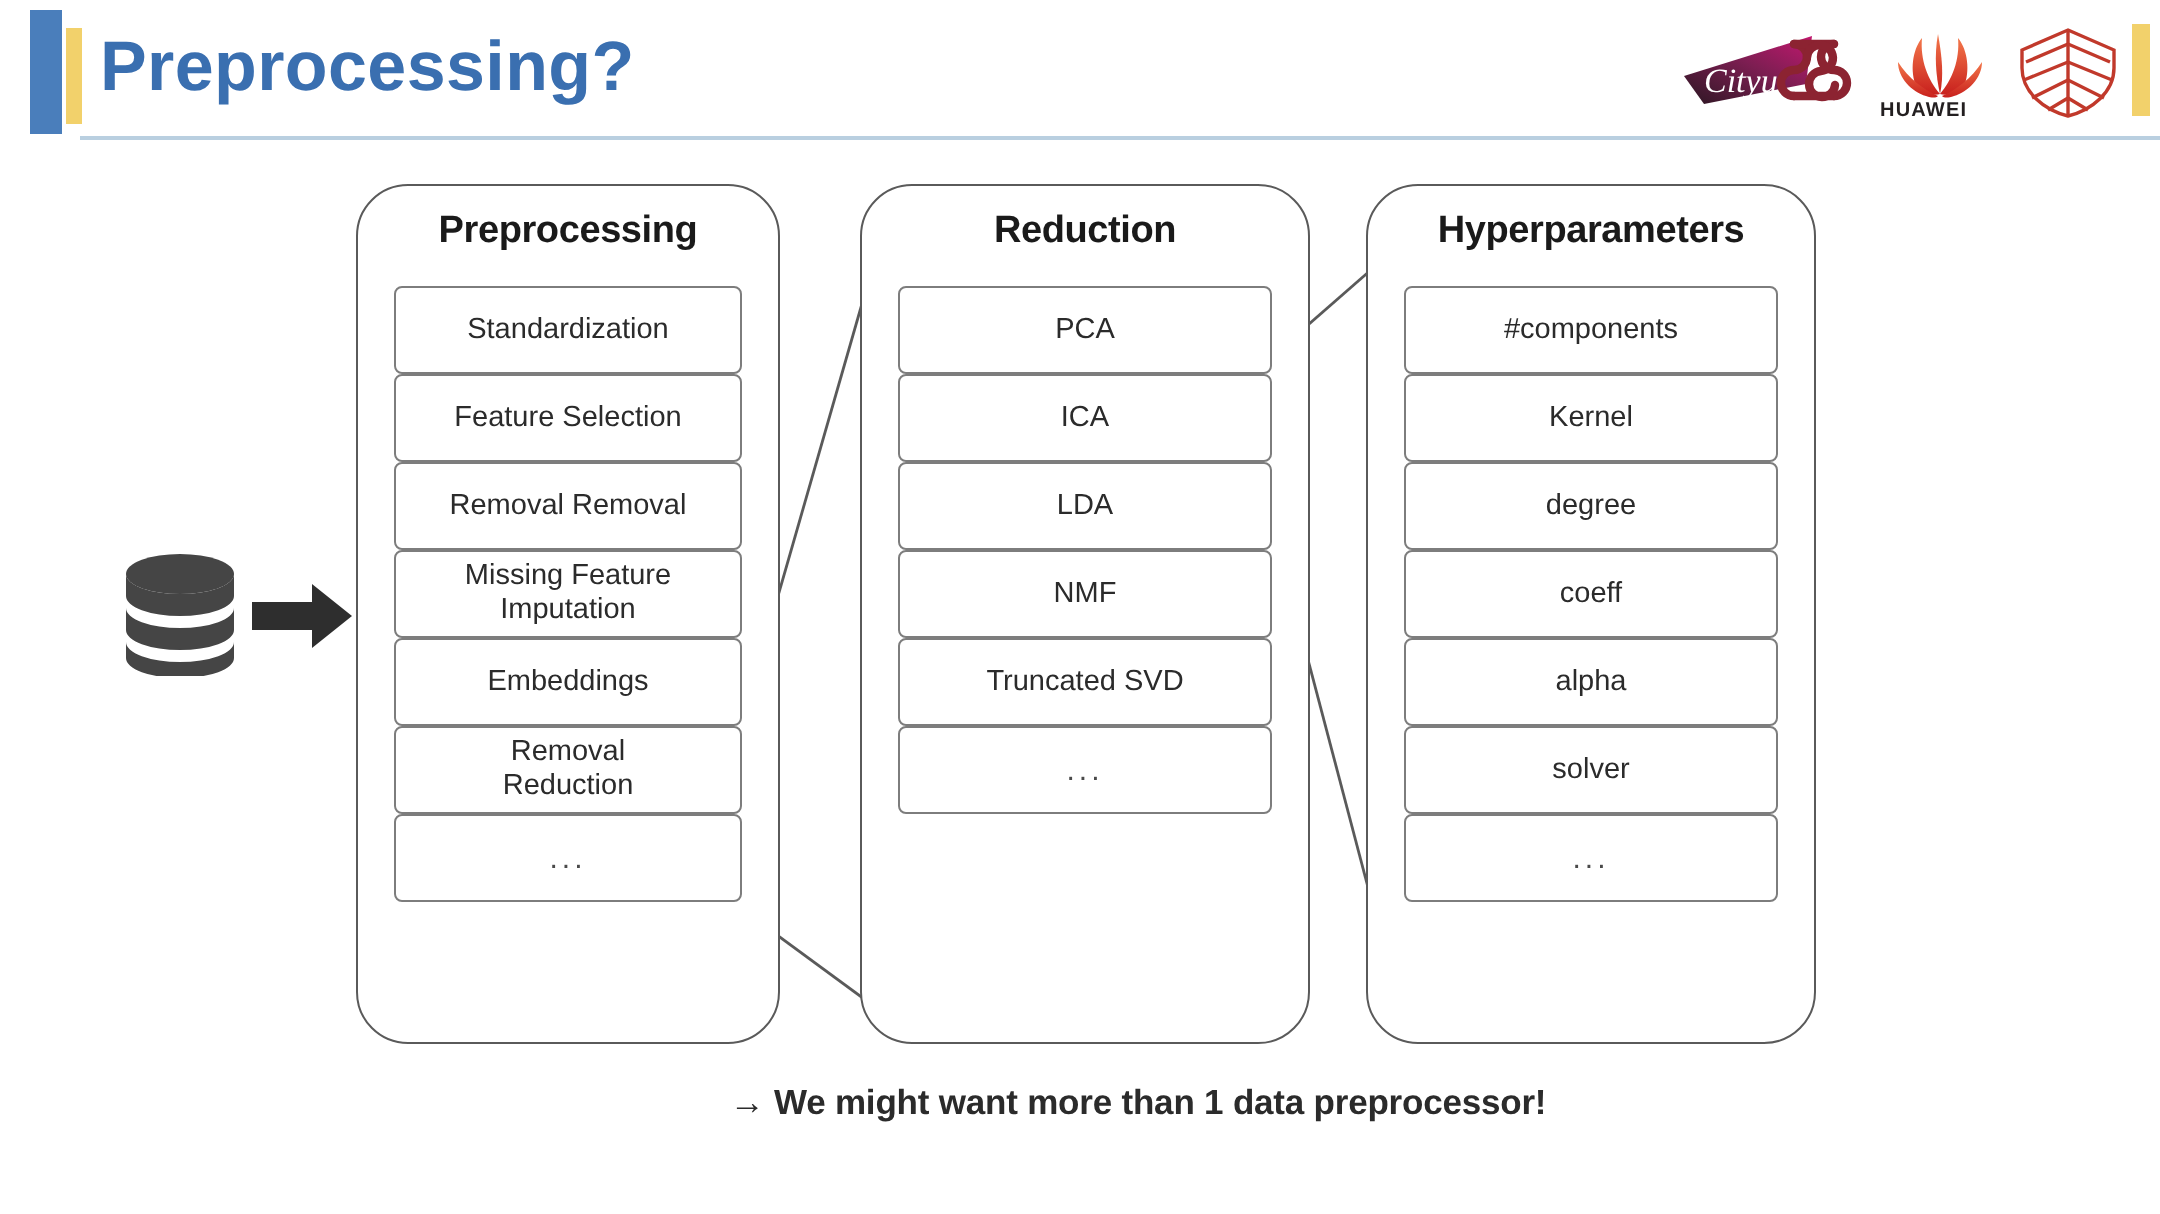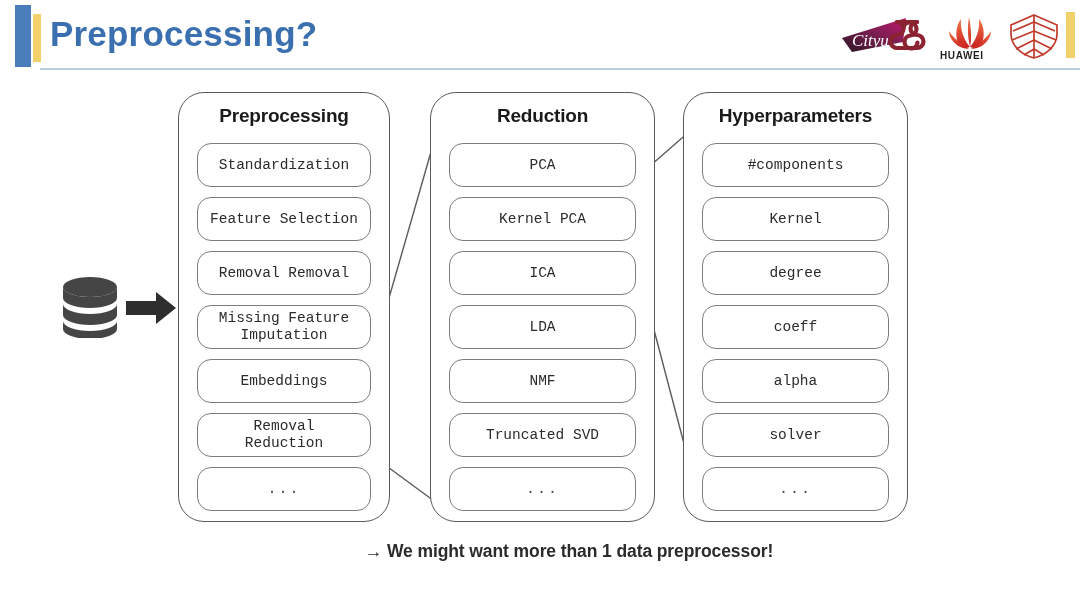--- a/index.html
+++ b/index.html
@@ -124,34 +124,32 @@
   .panel-items {
     position: absolute;
     left: 0; top: 50px;
     width: 100%;
     box-sizing: border-box;
     padding: 0 18px;
   }
   .item-box {
     position: relative;
     height: 44px;
-    margin-bottom: 10px;
     border: 1.4px solid #7d7d7d;
-    border-radius: 14px;
+    border-radius: 4px;
     background: #ffffff;
     box-sizing: border-box;
     display: flex;
     align-items: center;
     justify-content: center;
     text-align: center;
     font-size: 14.5px;
     color: #2b2b2b;
     line-height: 17px;
     white-space: pre-line;
-    font-family: Liberation Mono, monospace;
   }
   .item-box.ellipsis { color: #4a4a4a; letter-spacing: 2px; font-size: 15px; }
 
   
   #caption {
     position: absolute;
     left: 0; top: 472px;
     width: 1080px;
     text-align: center;
     font-size: 17.5px;
@@ -266,21 +264,20 @@
       <div class="item-box">Removal
 Reduction</div>
       <div class="item-box ellipsis">...</div>
     </div>
   </div>
 
   <div class="panel" id="panel-reduction">
     <div class="panel-title">Reduction</div>
     <div class="panel-items">
       <div class="item-box">PCA</div>
-      <div class="item-box">Kernel PCA</div>
       <div class="item-box">ICA</div>
       <div class="item-box">LDA</div>
       <div class="item-box">NMF</div>
       <div class="item-box">Truncated SVD</div>
       <div class="item-box ellipsis">...</div>
     </div>
   </div>
 
   <div class="panel" id="panel-hyperparams">
     <div class="panel-title">Hyperparameters</div>

